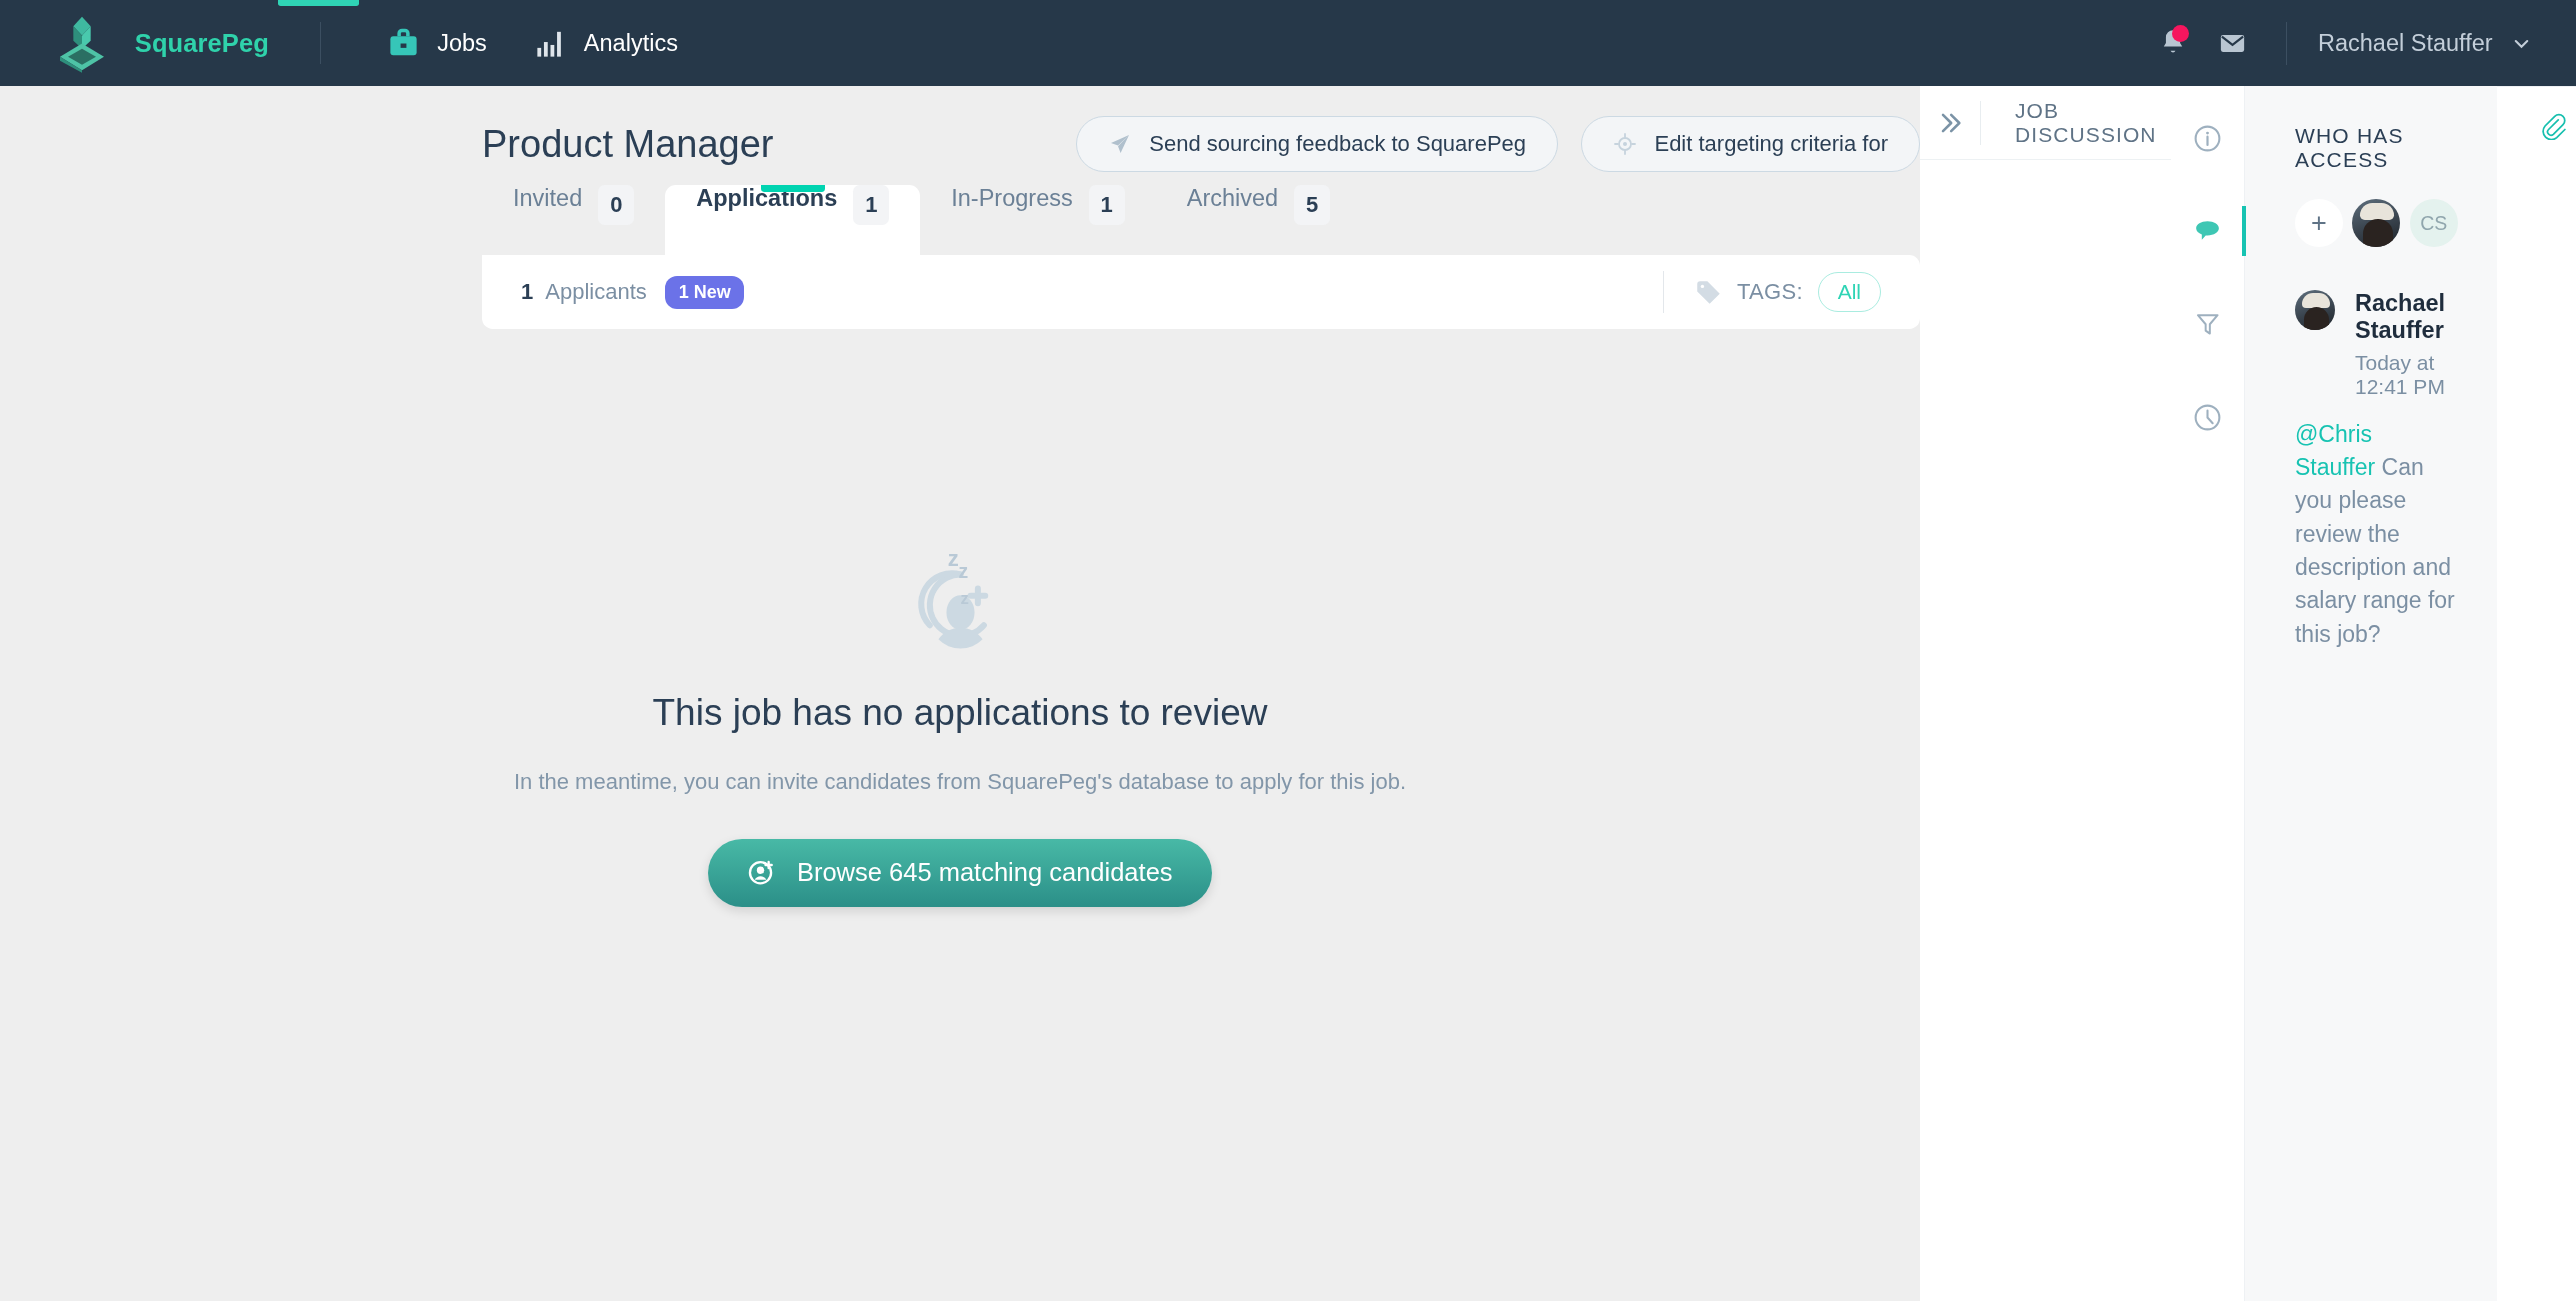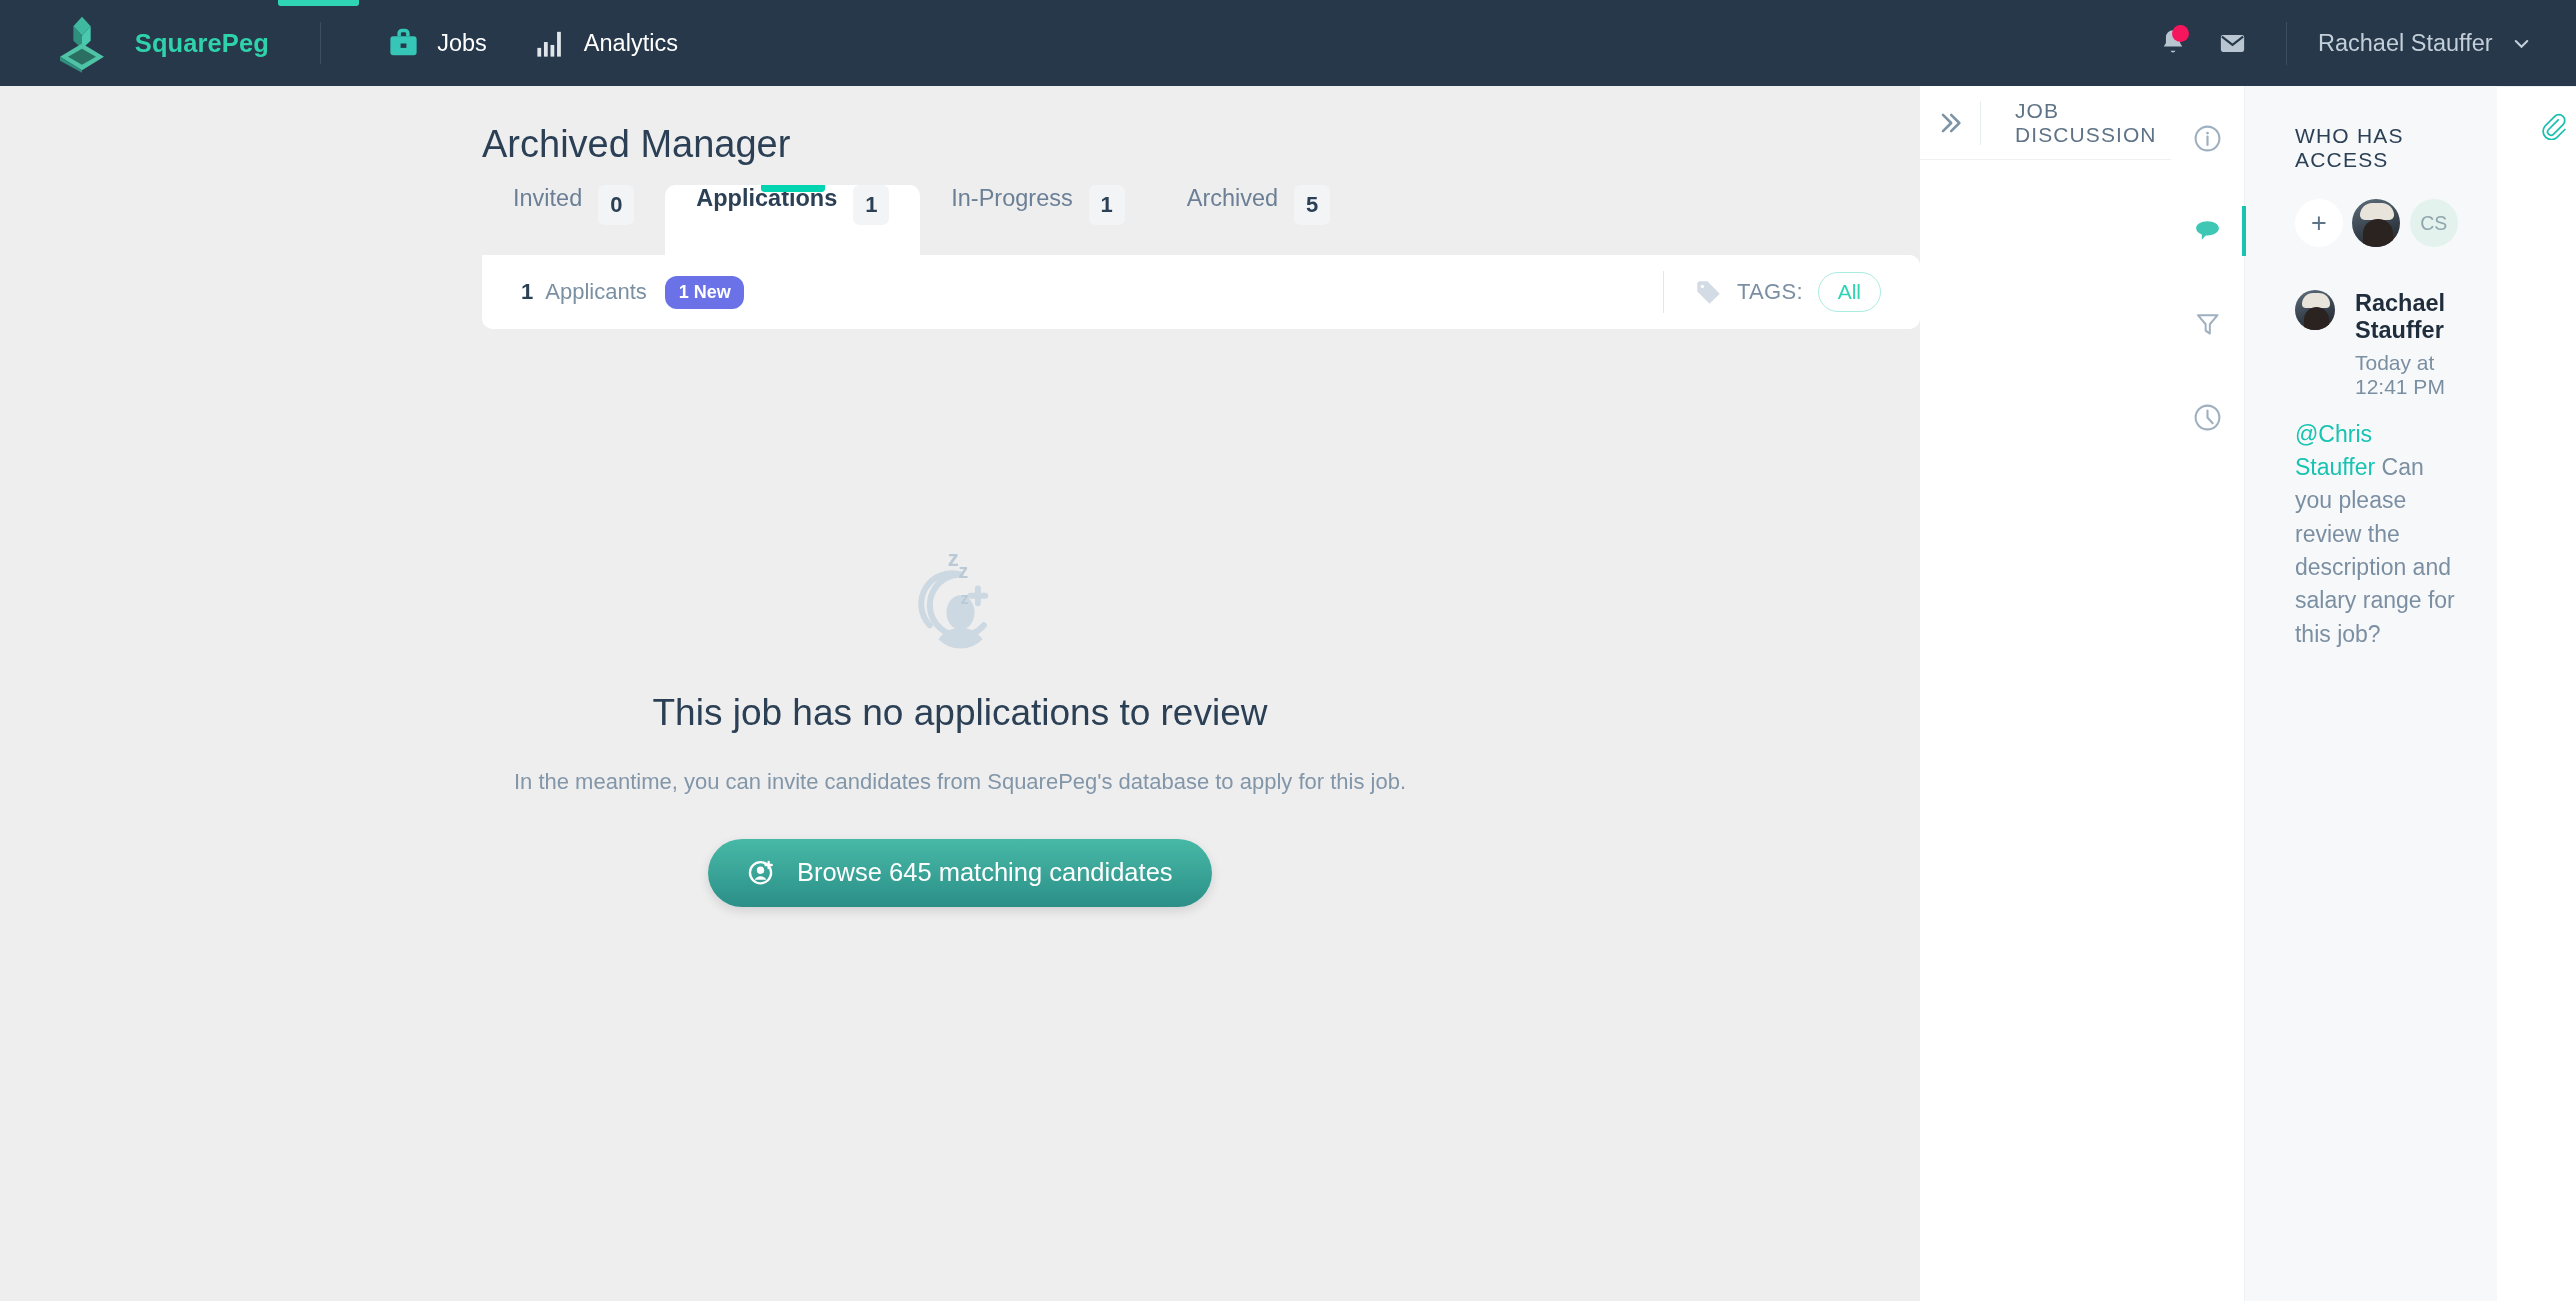--- a/index.html
+++ b/index.html
@@ -287,21 +287,37 @@
         <svg width="23" height="23" viewBox="0 0 24 24">
           <path d="M6 9.5 12 15.5 18 9.5" fill="none" stroke="#c3ced9" stroke-width="2.2" stroke-linecap="round"></path>
         </svg>
       </div>
     </div>
   </div>
 
   <div class="main">
 
     <div class="page-head">
-      <h1 class="page-title">Archived Manager</h1>
+      <h1 class="page-title">Product Manager</h1>
+      <div class="head-actions">
+        <div class="pill-btn">
+          <svg width="24" height="24" viewBox="0 0 24 24">
+            <path d="M21 3 3 11l7 2.6L21 3zM10 14.2 12.6 21 21 3z" fill="#b0c0cd"></path>
+          </svg>
+          <span>Send sourcing feedback to SquarePeg</span>
+        </div>
+        <div class="pill-btn">
+          <svg width="24" height="24" viewBox="0 0 24 24">
+            <circle cx="12" cy="12" r="6" fill="none" stroke="#c6d3dd" stroke-width="1.8"></circle>
+            <circle cx="12" cy="12" r="2" fill="#c6d3dd"></circle>
+            <path d="M12 2v3M12 19v3M2 12h3M19 12h3" stroke="#c6d3dd" stroke-width="1.8" stroke-linecap="round"></path>
+          </svg>
+          <span>Edit targeting criteria for</span>
+        </div>
+      </div>
     </div>
 
     <div class="tabs">
       <div class="tab">
         <span>Invited</span>
         <span class="tab-count">0</span>
       </div>
       <div class="tab active">
         <span>Applications</span>
         <span class="tab-count">1</span>

